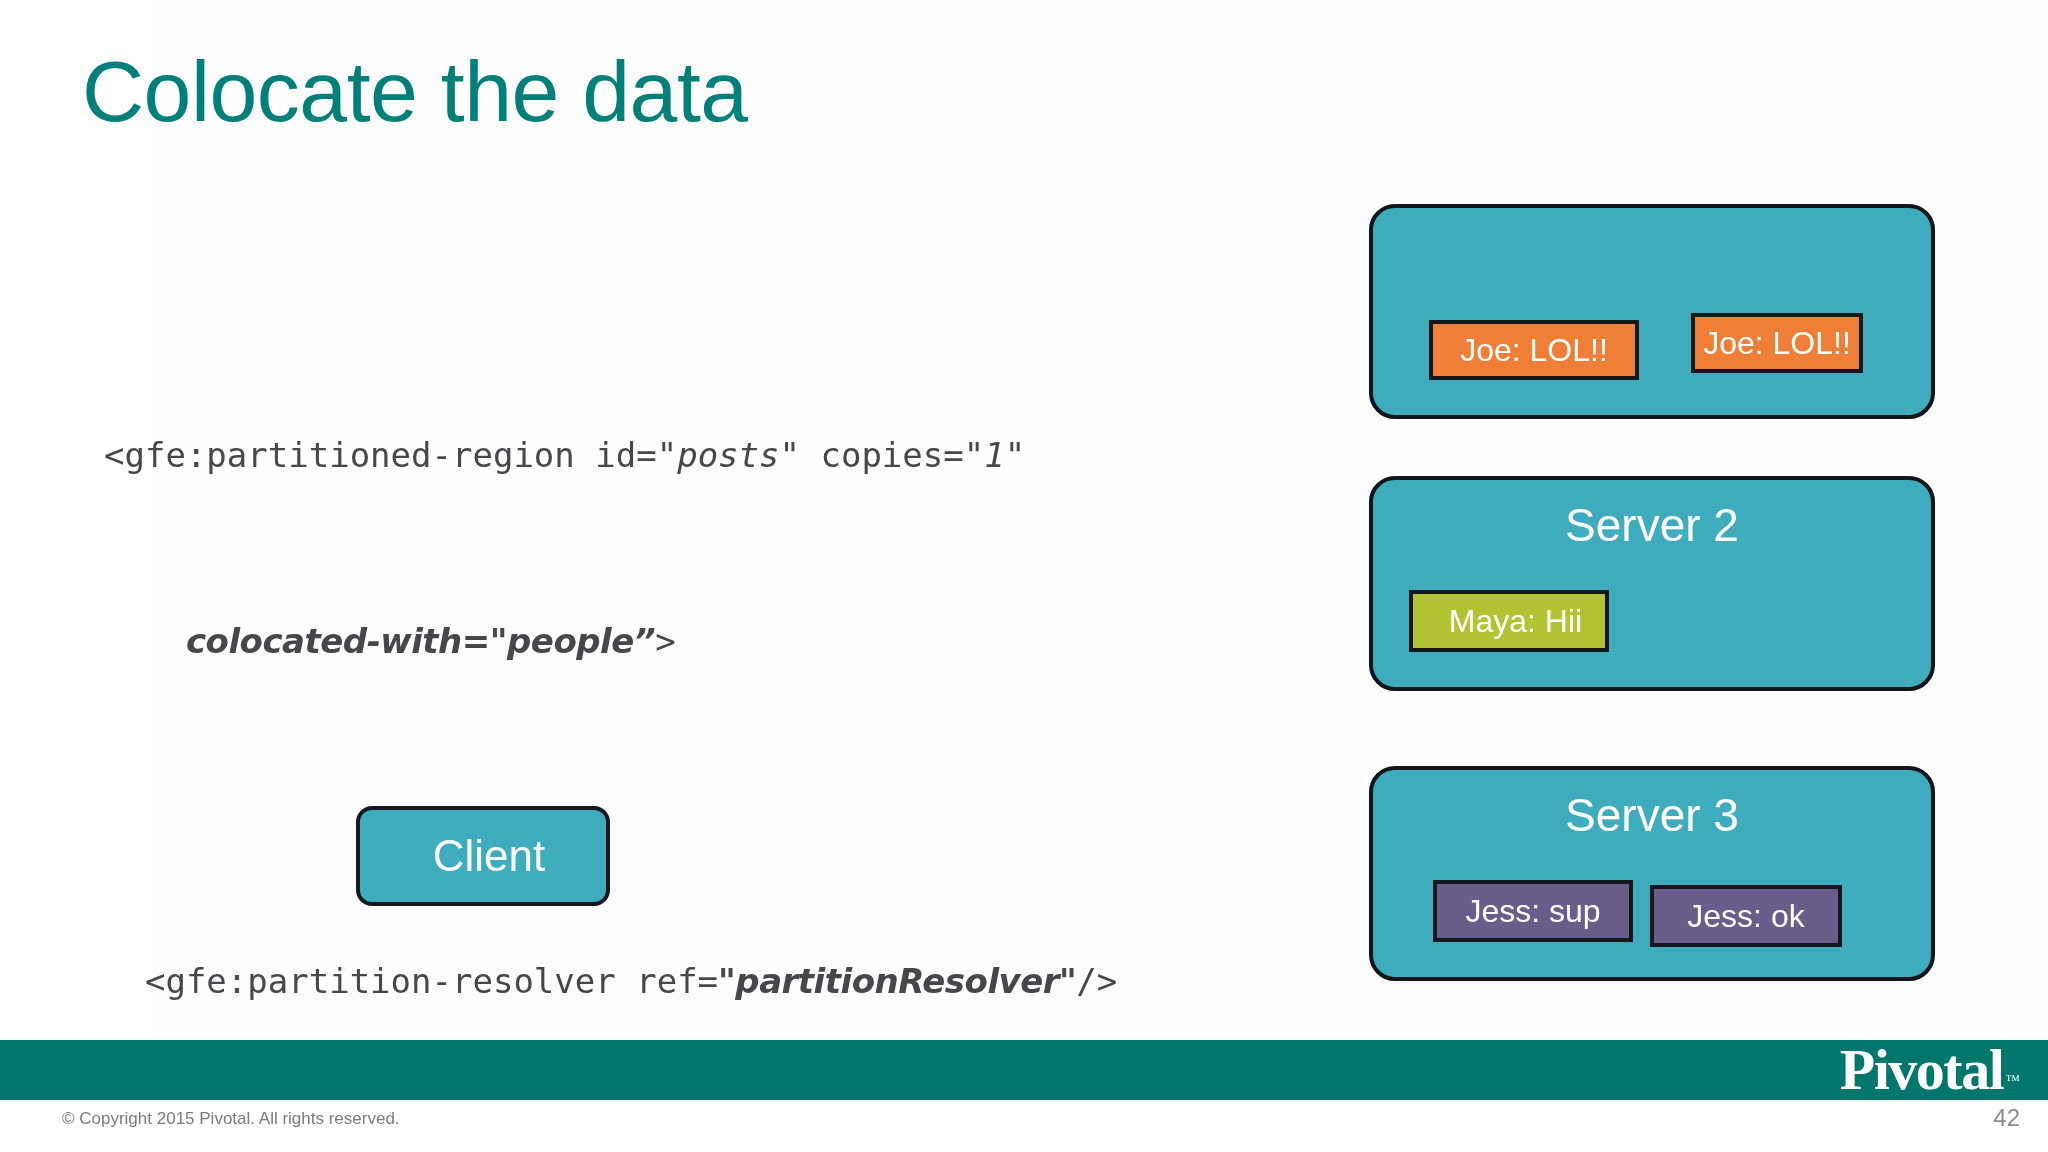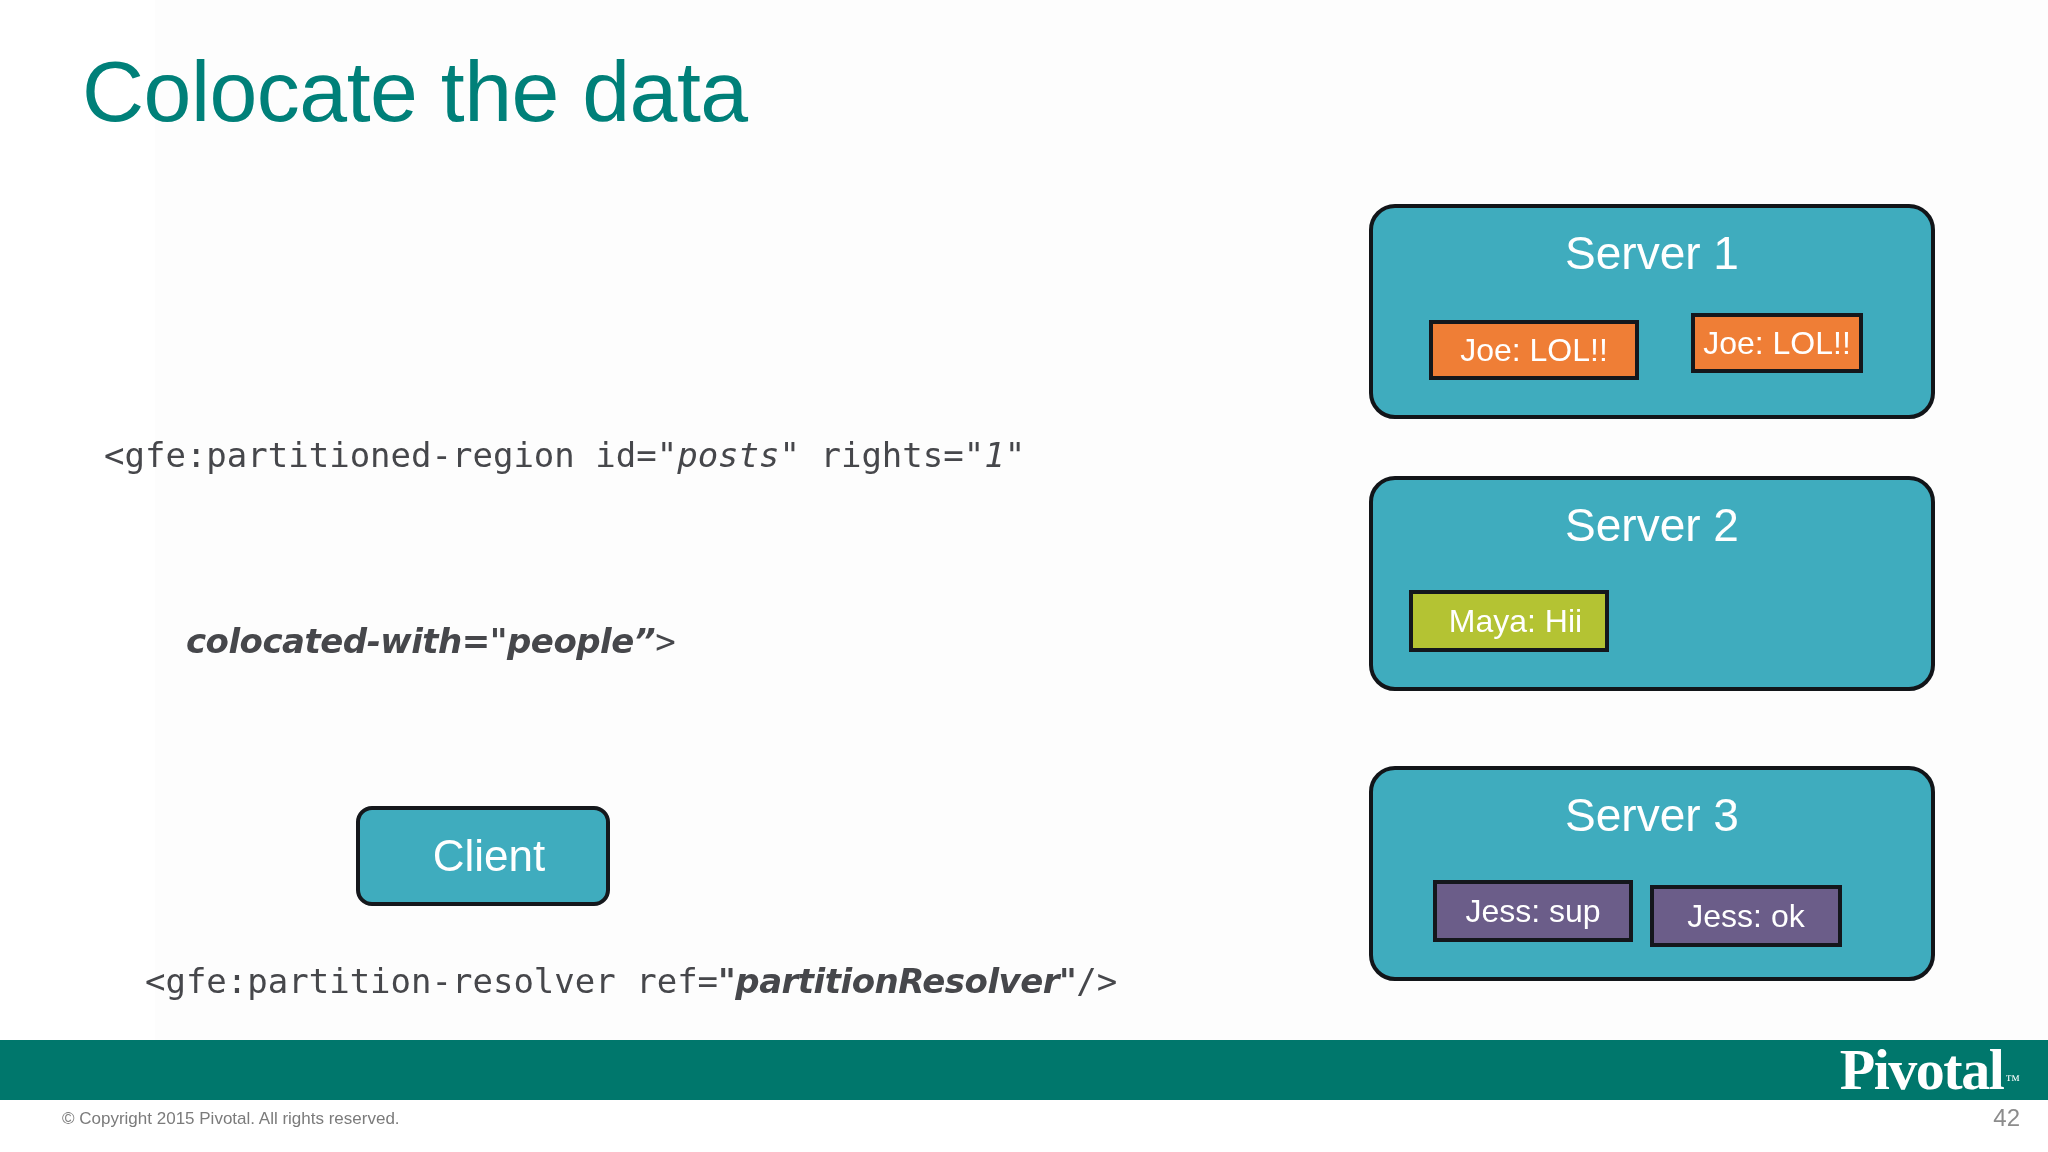--- a/index.html
+++ b/index.html
@@ -179,34 +179,33 @@
 </head>
 <body>
 
 <div class="slide">
 
   <div class="bg-band"></div>
 
   <div class="title">Colocate the data</div>
 
   <div class="code">
-    <span class="ln"><span>&lt;gfe:partitioned-region id=</span><span class="it">"posts"</span><span> rights=</span><span class="it">"1"</span></span>
+    <span class="ln"><span>&lt;gfe:partitioned-region id=</span><span class="it">"posts"</span><span> copies=</span><span class="it">"1"</span></span>
     <span class="ln"><span>    </span><span class="bi">colocated-with="people”</span><span>&gt;</span></span>
     <span class="gap"></span>
     <span class="ln"><span>  &lt;gfe:partition-resolver ref=</span><span class="bi">"partitionResolver"</span><span>/&gt;</span></span>
     <span class="gap"></span>
     
   </div>
 
   <div class="client-box">
     <span class="label">Client</span>
   </div>
 
   <div class="server s1">
-    <div class="srv-title">Server 1</div>
     <div class="chip chip-a" style="background: rgb(239, 126, 54);">Joe: LOL!!</div>
     <div class="chip chip-b" style="background: rgb(239, 126, 54);">Joe: LOL!!</div>
   </div>
 
   <div class="server s2">
     <div class="srv-title">Server 2</div>
     <div class="chip chip-a" style="background: rgb(180, 195, 51); padding-left: 13px;">Maya: Hii</div>
   </div>
 
   <div class="server s3">

